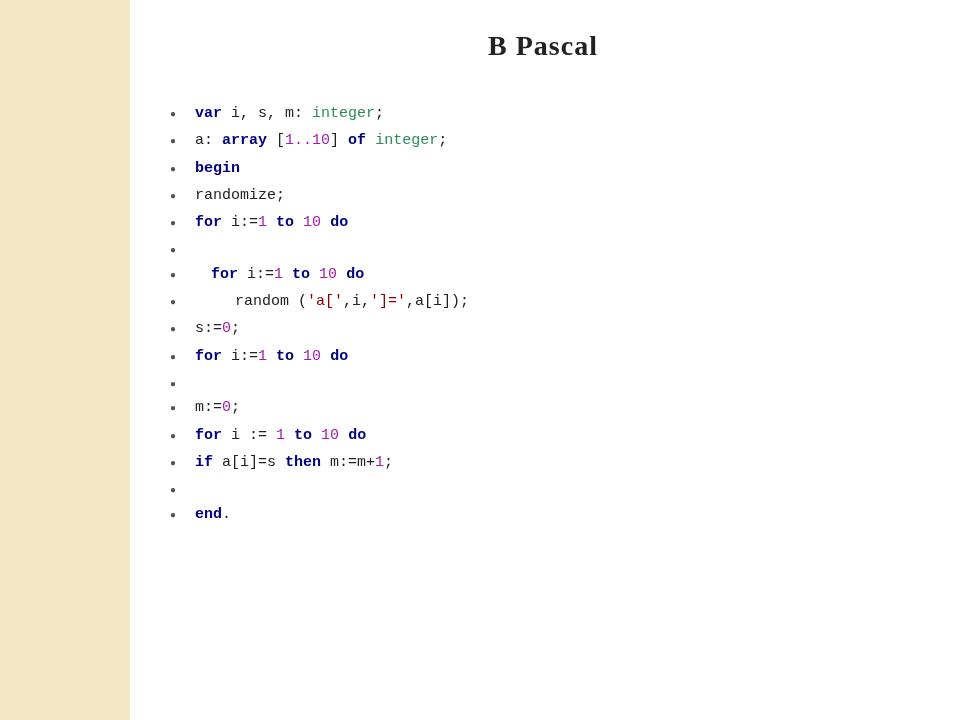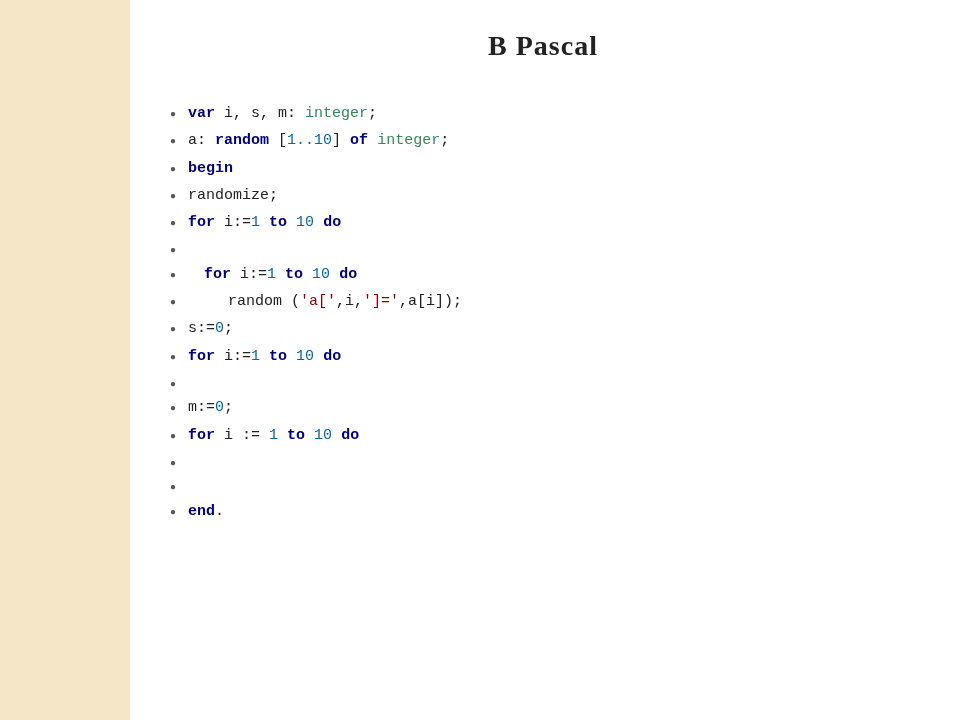--- a/index.html
+++ b/index.html
@@ -69,26 +69,27 @@
     .bullet {
       color: #555;
       font-size: 10px;
       margin-right: 12px;
       margin-top: 5px;
       flex-shrink: 0;
     }
 
     .code-line {
       color: #222;
+      margin-left: 7px;
     }
 
     
     .kw { color: #000080; font-weight: bold; } 
     .tp { color: #2e8b57; } 
-    .num { color: #0369a1; } 
+    .num { color: #a21caf; } 
     .str { color: #8b0000; } 
     .normal { color: #222; }
 
     .indent1 { padding-left: 16px; }
     .indent2 { padding-left: 40px; }
   </style>
 </head>
 <body>
 
 <div class="decorative-circles">
@@ -114,21 +115,21 @@
     <li>
       <span class="bullet">●</span>
       <span class="code-line">
         <span class="kw">var</span><span class="normal"> i, s, m: </span><span class="tp">integer</span><span class="normal">;</span>
       </span>
     </li>
 
     <li>
       <span class="bullet">●</span>
       <span class="code-line">
-        <span class="normal">a: </span><span class="kw">random</span><span class="normal"> [</span><span class="num">1..10</span><span class="normal">] </span><span class="kw">of</span><span class="normal"> </span><span class="tp">integer</span><span class="normal">;</span>
+        <span class="normal">a: </span><span class="kw">array</span><span class="normal"> [</span><span class="num">1..10</span><span class="normal">] </span><span class="kw">of</span><span class="normal"> </span><span class="tp">integer</span><span class="normal">;</span>
       </span>
     </li>
 
     <li>
       <span class="bullet">●</span>
       <span class="code-line">
         <span class="kw">begin</span>
       </span>
     </li>
 
@@ -191,20 +192,23 @@
 
     <li>
       <span class="bullet">●</span>
       <span class="code-line">
         <span class="kw">for</span><span class="normal"> i := </span><span class="num">1</span><span class="normal"> </span><span class="kw">to</span><span class="normal"> </span><span class="num">10</span><span class="normal"> </span><span class="kw">do</span>
       </span>
     </li>
 
     <li>
       <span class="bullet">●</span>
+      <span class="code-line">
+        <span class="kw">if</span><span class="normal"> a[i]=s </span><span class="kw">then</span><span class="normal"> m:=m+</span><span class="num">1</span><span class="normal">;</span>
+      </span>
     </li>
 
     <li>
       <span class="bullet">●</span>
     </li>
 
     <li>
       <span class="bullet">●</span>
       <span class="code-line">
         <span class="kw">end</span><span class="normal">.</span>

